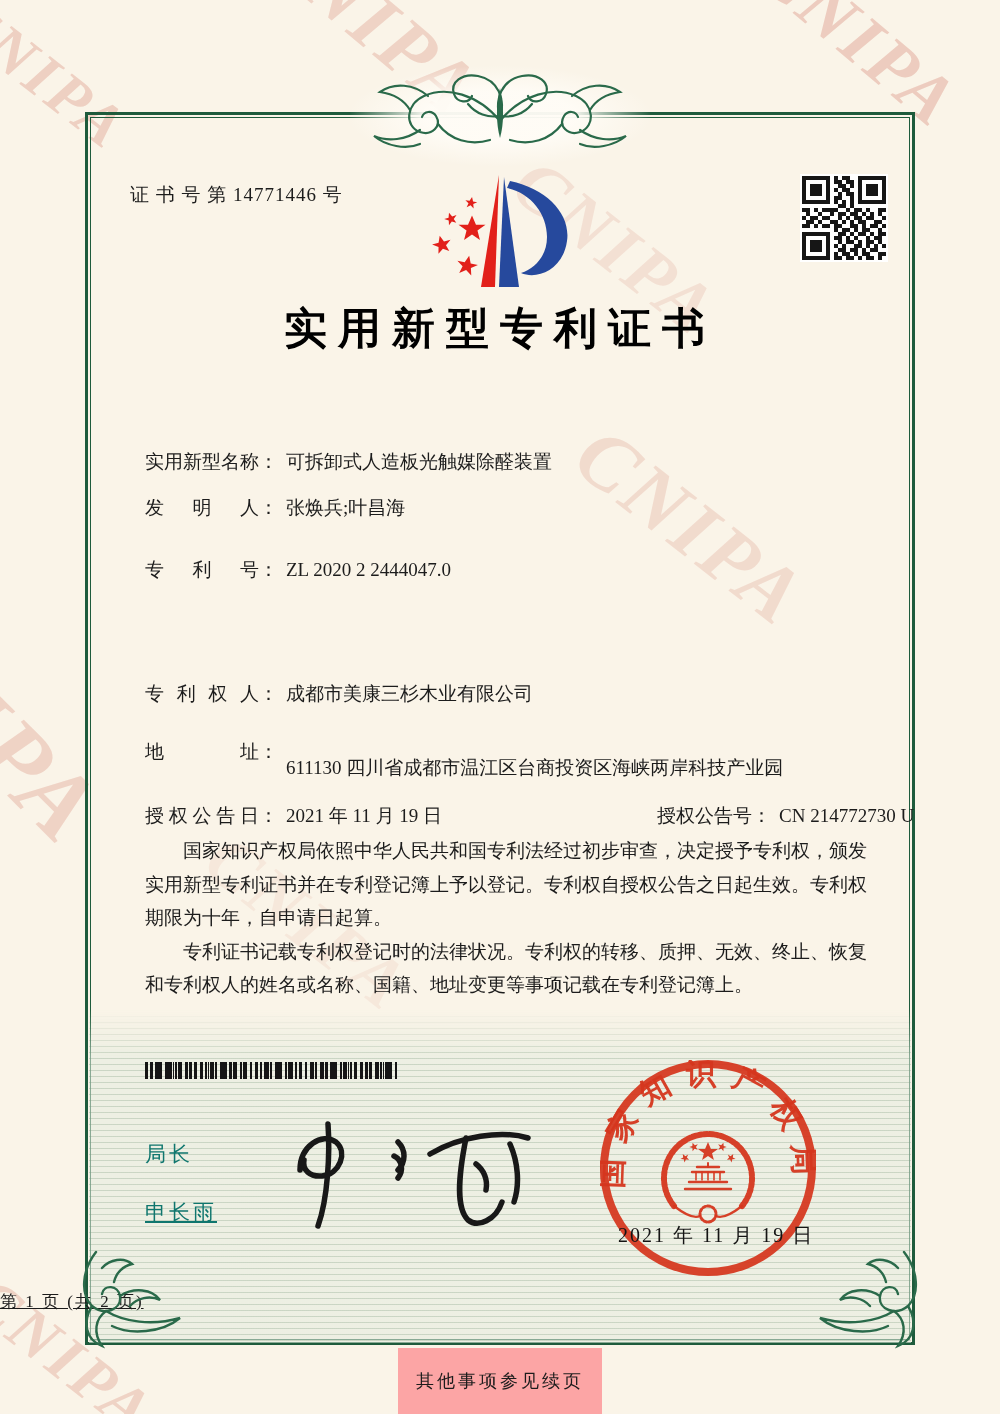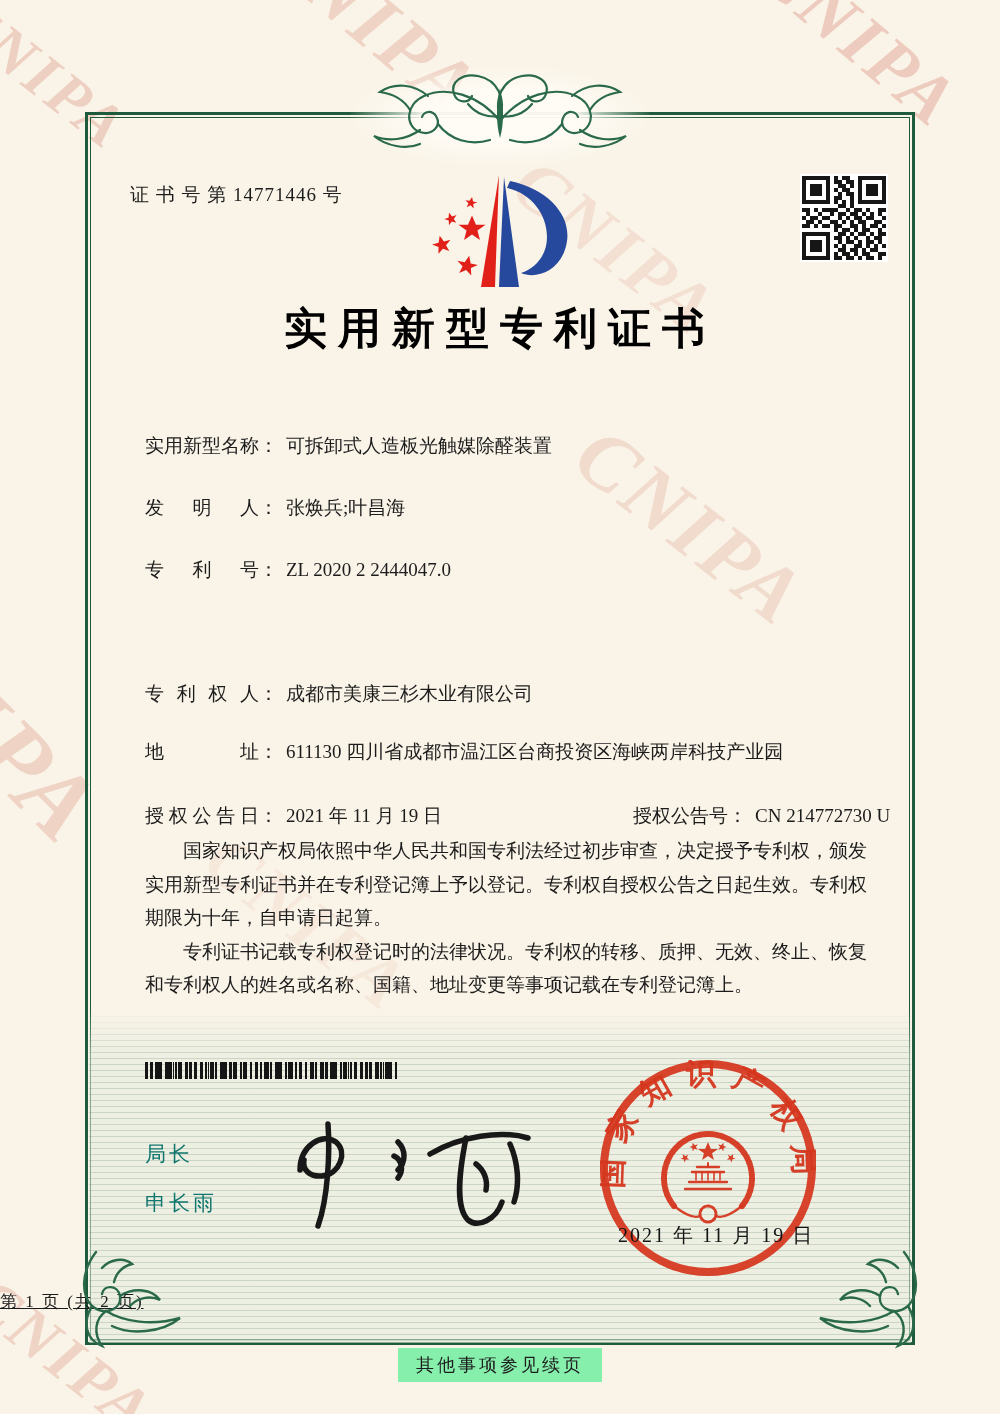--- a/index.html
+++ b/index.html
@@ -56,53 +56,53 @@
   .qm.on{background:#161616;}
   .doc-title{
     position:absolute;left:0;right:0;top:300px;text-align:center;z-index:3;
     font-size:43px;font-weight:bold;letter-spacing:11px;color:#000000;
   }
   
   .field-row{position:absolute;left:145px;z-index:3;font-size:19px;line-height:32px;display:flex;align-items:flex-start;}
   .flabel{white-space:nowrap;flex:0 0 auto;}
   .flabel-text{display:inline-block;width:114px;text-align:justify;text-align-last:justify;}
   .fvalue{margin-left:8px;white-space:nowrap;}
-  .fvalue.wrap{white-space:normal;width:592px;}
-  .row-grant-b{position:absolute;left:488px;top:0;display:flex;align-items:flex-end;}
+  .fvalue.wrap{white-space:normal;width:592px;margin-top:16px;}
+  .row-grant-b{position:absolute;left:512px;top:0;display:flex;align-items:flex-end;}
   
   .body-text{
     position:absolute;left:145px;top:834px;width:722px;z-index:3;
     font-size:19px;line-height:33.5px;text-align:justify;font-family:Liberation Serif, serif;
   }
   .body-text p{margin:0;text-indent:2em;}
   
   .barcode{
     position:absolute;left:145px;top:1062px;width:252px;height:17px;z-index:3;
     background:
       repeating-linear-gradient(90deg,#151515 0 2px,transparent 2px 5px),
       repeating-linear-gradient(90deg,#151515 0 1px,transparent 1px 7px),
       repeating-linear-gradient(90deg,#151515 0 3px,transparent 3px 11px);
   }
   
   .signer{position:absolute;left:145px;top:1140px;z-index:3;font-family:"Liberation Sans","DejaVu Sans",sans-serif;font-size:21px;letter-spacing:3px;color:#0f766e;}
-  .signer .line2{margin-top:21px;}
+  .signer .line2{margin-top:30px;text-decoration:underline;}
   .signature{position:absolute;left:270px;top:1108px;width:280px;height:132px;z-index:3;}
   
   .seal{position:absolute;left:600px;top:1060px;width:216px;height:216px;z-index:5;}
   .seal-ring{position:absolute;inset:0;border:8px solid rgba(213,54,29,0.93);border-radius:50%;box-sizing:border-box;}
   .seal-svg{position:absolute;inset:0;}
   .seal-date{
     position:absolute;left:618px;top:1222px;width:210px;z-index:6;
     font-size:20px;letter-spacing:2px;color:#141414;white-space:nowrap;
   }
   
   .page-info{position:absolute;left:0;right:0;top:1290px;text-align:left;font-size:17px;letter-spacing:2px;z-index:3;text-decoration:underline;}
   .cont-note{
     position:absolute;left:50%;top:1348px;transform:translateX(-50%);z-index:3;
-    font-size:18px;letter-spacing:3px;background:#86efac;padding:5px 18px;white-space:nowrap;
+    font-size:18px;letter-spacing:3px;background:#fca5a5;padding:21px 18px;white-space:nowrap;
   }
 </style>
 </head>
 <body>
 
 <div class="page">
 
   <div class="wm" style="left:-20px;top:-18px;font-size:62px;transform:rotate(38deg);opacity:.55;">CNIPA</div>
   <div class="wm" style="left:300px;top:-100px;font-size:80px;transform:rotate(40deg);opacity:.5;">CNIPA</div>
   <div class="wm" style="left:795px;top:-70px;font-size:72px;transform:rotate(40deg);opacity:.6;">CNIPA</div>
@@ -617,21 +617,21 @@
       <div class="qm"></div>
       <div class="qm on"></div>
       <div class="qm on"></div>
       <div class="qm"></div>
       <div class="qm on"></div>
       <div class="qm"></div>
     </div>
 
   <div class="doc-title">实用新型专利证书</div>
 
-  <div class="field-row" style="top:430px">
+  <div class="field-row" style="top:446px">
     <span class="flabel"><span class="flabel-text">实用新型名称</span><span>：</span></span>
     <span class="fvalue">可拆卸式人造板光触媒除醛装置</span>
   </div>
   <div class="field-row" style="top:492px">
     <span class="flabel"><span class="flabel-text">发明人</span><span>：</span></span>
     <span class="fvalue">张焕兵;叶昌海</span>
   </div>
   <div class="field-row" style="top:554px">
     <span class="flabel"><span class="flabel-text">专利号</span><span>：</span></span>
     <span class="fvalue">ZL 2020 2 2444047.0</span>

